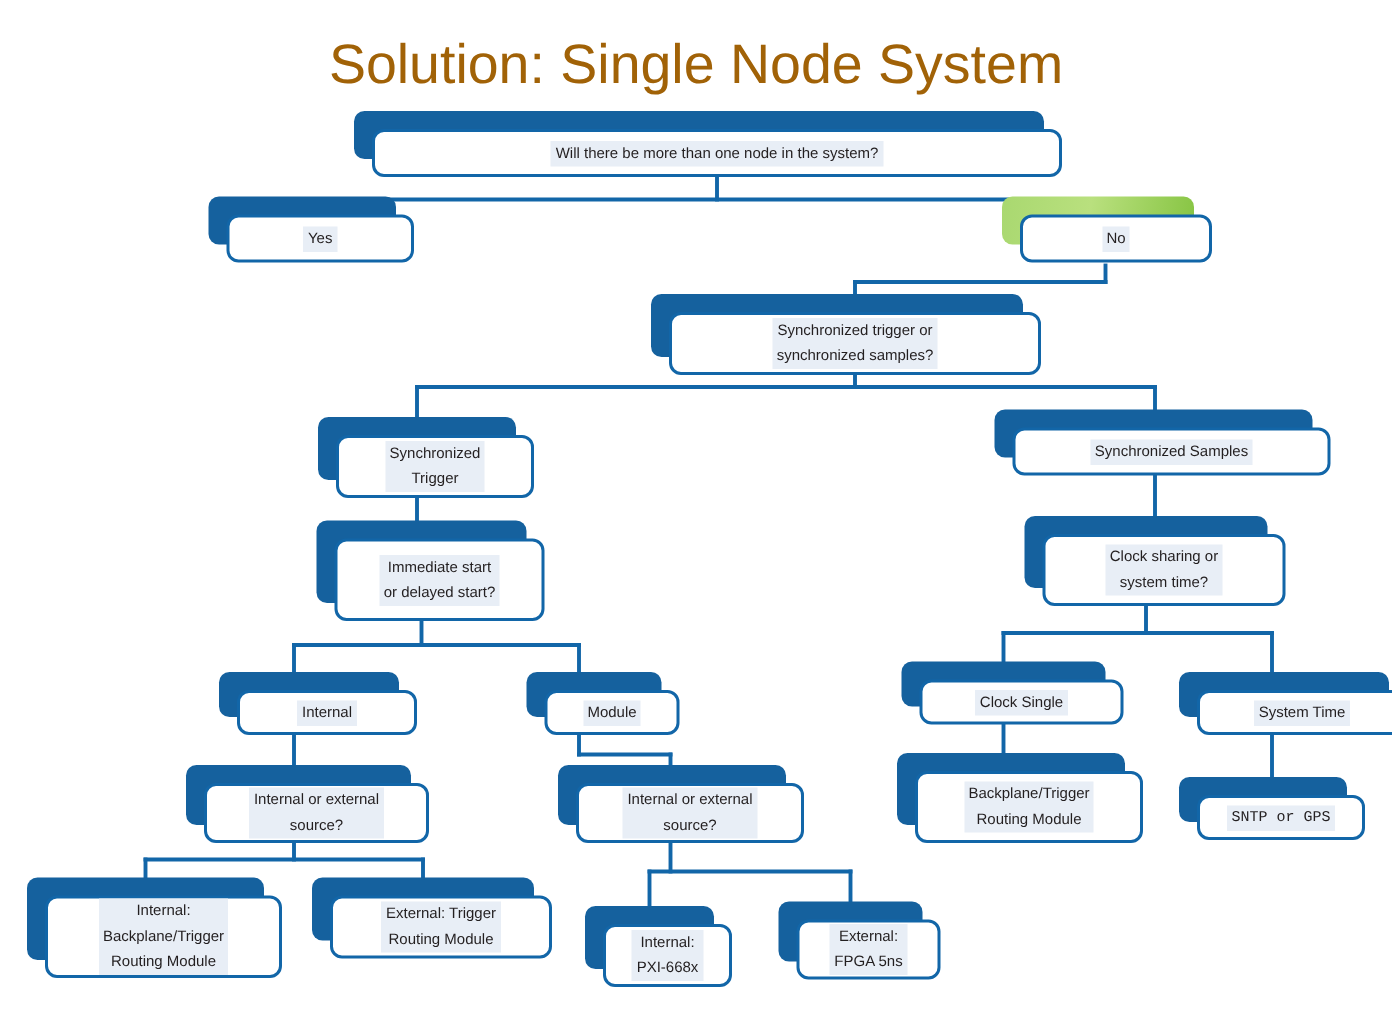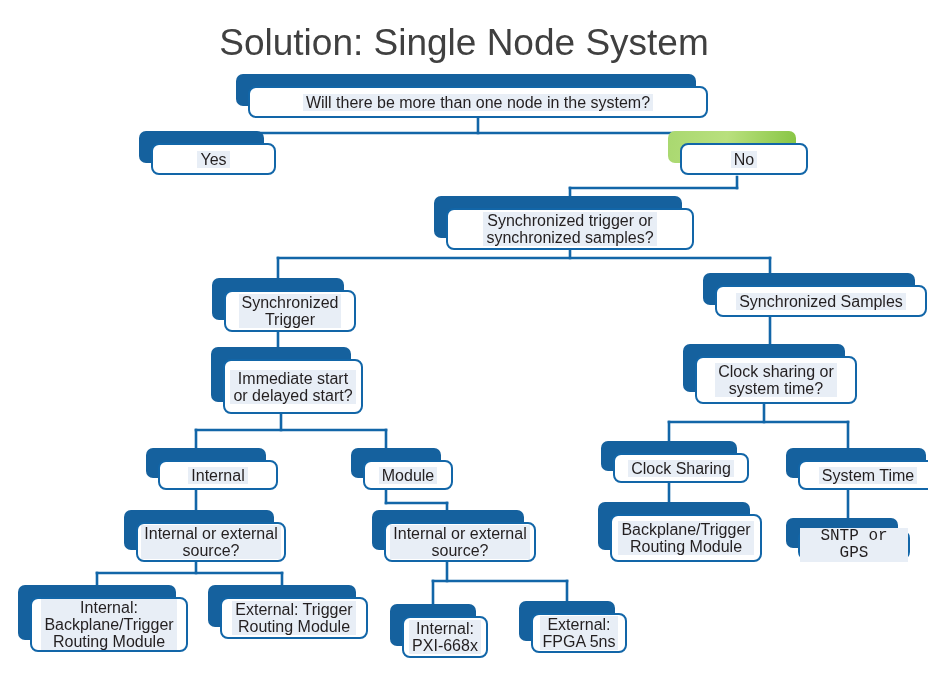--- a/index.html
+++ b/index.html
@@ -24,21 +24,21 @@
 
   
   #slide-title {
     position: absolute;
     left: 0;
     top: 22px;
     width: 928px;
     text-align: center;
     font-size: 37px;
     font-weight: 400;
-    color: #404040;
+    color: #a16207;
     letter-spacing: 0px;
     white-space: nowrap;
   }
 
   
   #connectors {
     position: absolute;
     left: 0; top: 0;
     width: 928px;
     height: 688px;
@@ -72,21 +72,21 @@
     border-radius: 8px;
     background: #ffffff;
     display: flex;
     align-items: center;
     justify-content: center;
   }
   .node .label {
     display: inline-block;
     background: #e8eef6;
     color: #231f20;
-    font-size: 16px;
+    font-size: 10px;
     line-height: 17px;
     text-align: center;
     padding: 0px 3px;
     white-space: pre-line;
   }
 </style>
 </head>
 <body>
 
 <div id="canvas">
@@ -172,21 +172,21 @@
 synchronized samples?</span>
         </div>
       </div>
       <div class="node" style="left: 212px; top: 278px; width: 132px; height: 42px;">
         <div class="shadow"></div>
         <div class="face">
           <span class="label">Synchronized
 Trigger</span>
         </div>
       </div>
-      <div class="node" style="left: 663px; top: 273px; width: 212px; height: 32px; margin-left: 40px;">
+      <div class="node" style="left: 663px; top: 273px; width: 212px; height: 32px;">
         <div class="shadow"></div>
         <div class="face">
           <span class="label">Synchronized Samples</span>
         </div>
       </div>
       <div class="node" style="left: 211px; top: 347px; width: 140px; height: 55px; text-decoration: underline;">
         <div class="shadow"></div>
         <div class="face">
           <span class="label">Immediate start
 or delayed start?</span>
@@ -207,21 +207,21 @@
       </div>
       <div class="node" style="left: 351px; top: 448px; width: 90px; height: 30px;">
         <div class="shadow"></div>
         <div class="face">
           <span class="label">Module</span>
         </div>
       </div>
       <div class="node" style="left: 601px; top: 441px; width: 136px; height: 30px;">
         <div class="shadow"></div>
         <div class="face">
-          <span class="label">Clock Sharing</span>
+          <span class="label">Clock Single</span>
         </div>
       </div>
       <div class="node" style="left: 786px; top: 448px; width: 124px; height: 30px; padding-left: 16px;">
         <div class="shadow"></div>
         <div class="face">
           <span class="label">System Time</span>
         </div>
       </div>
       <div class="node" style="left: 124px; top: 510px; width: 150px; height: 40px;">
         <div class="shadow"></div>

